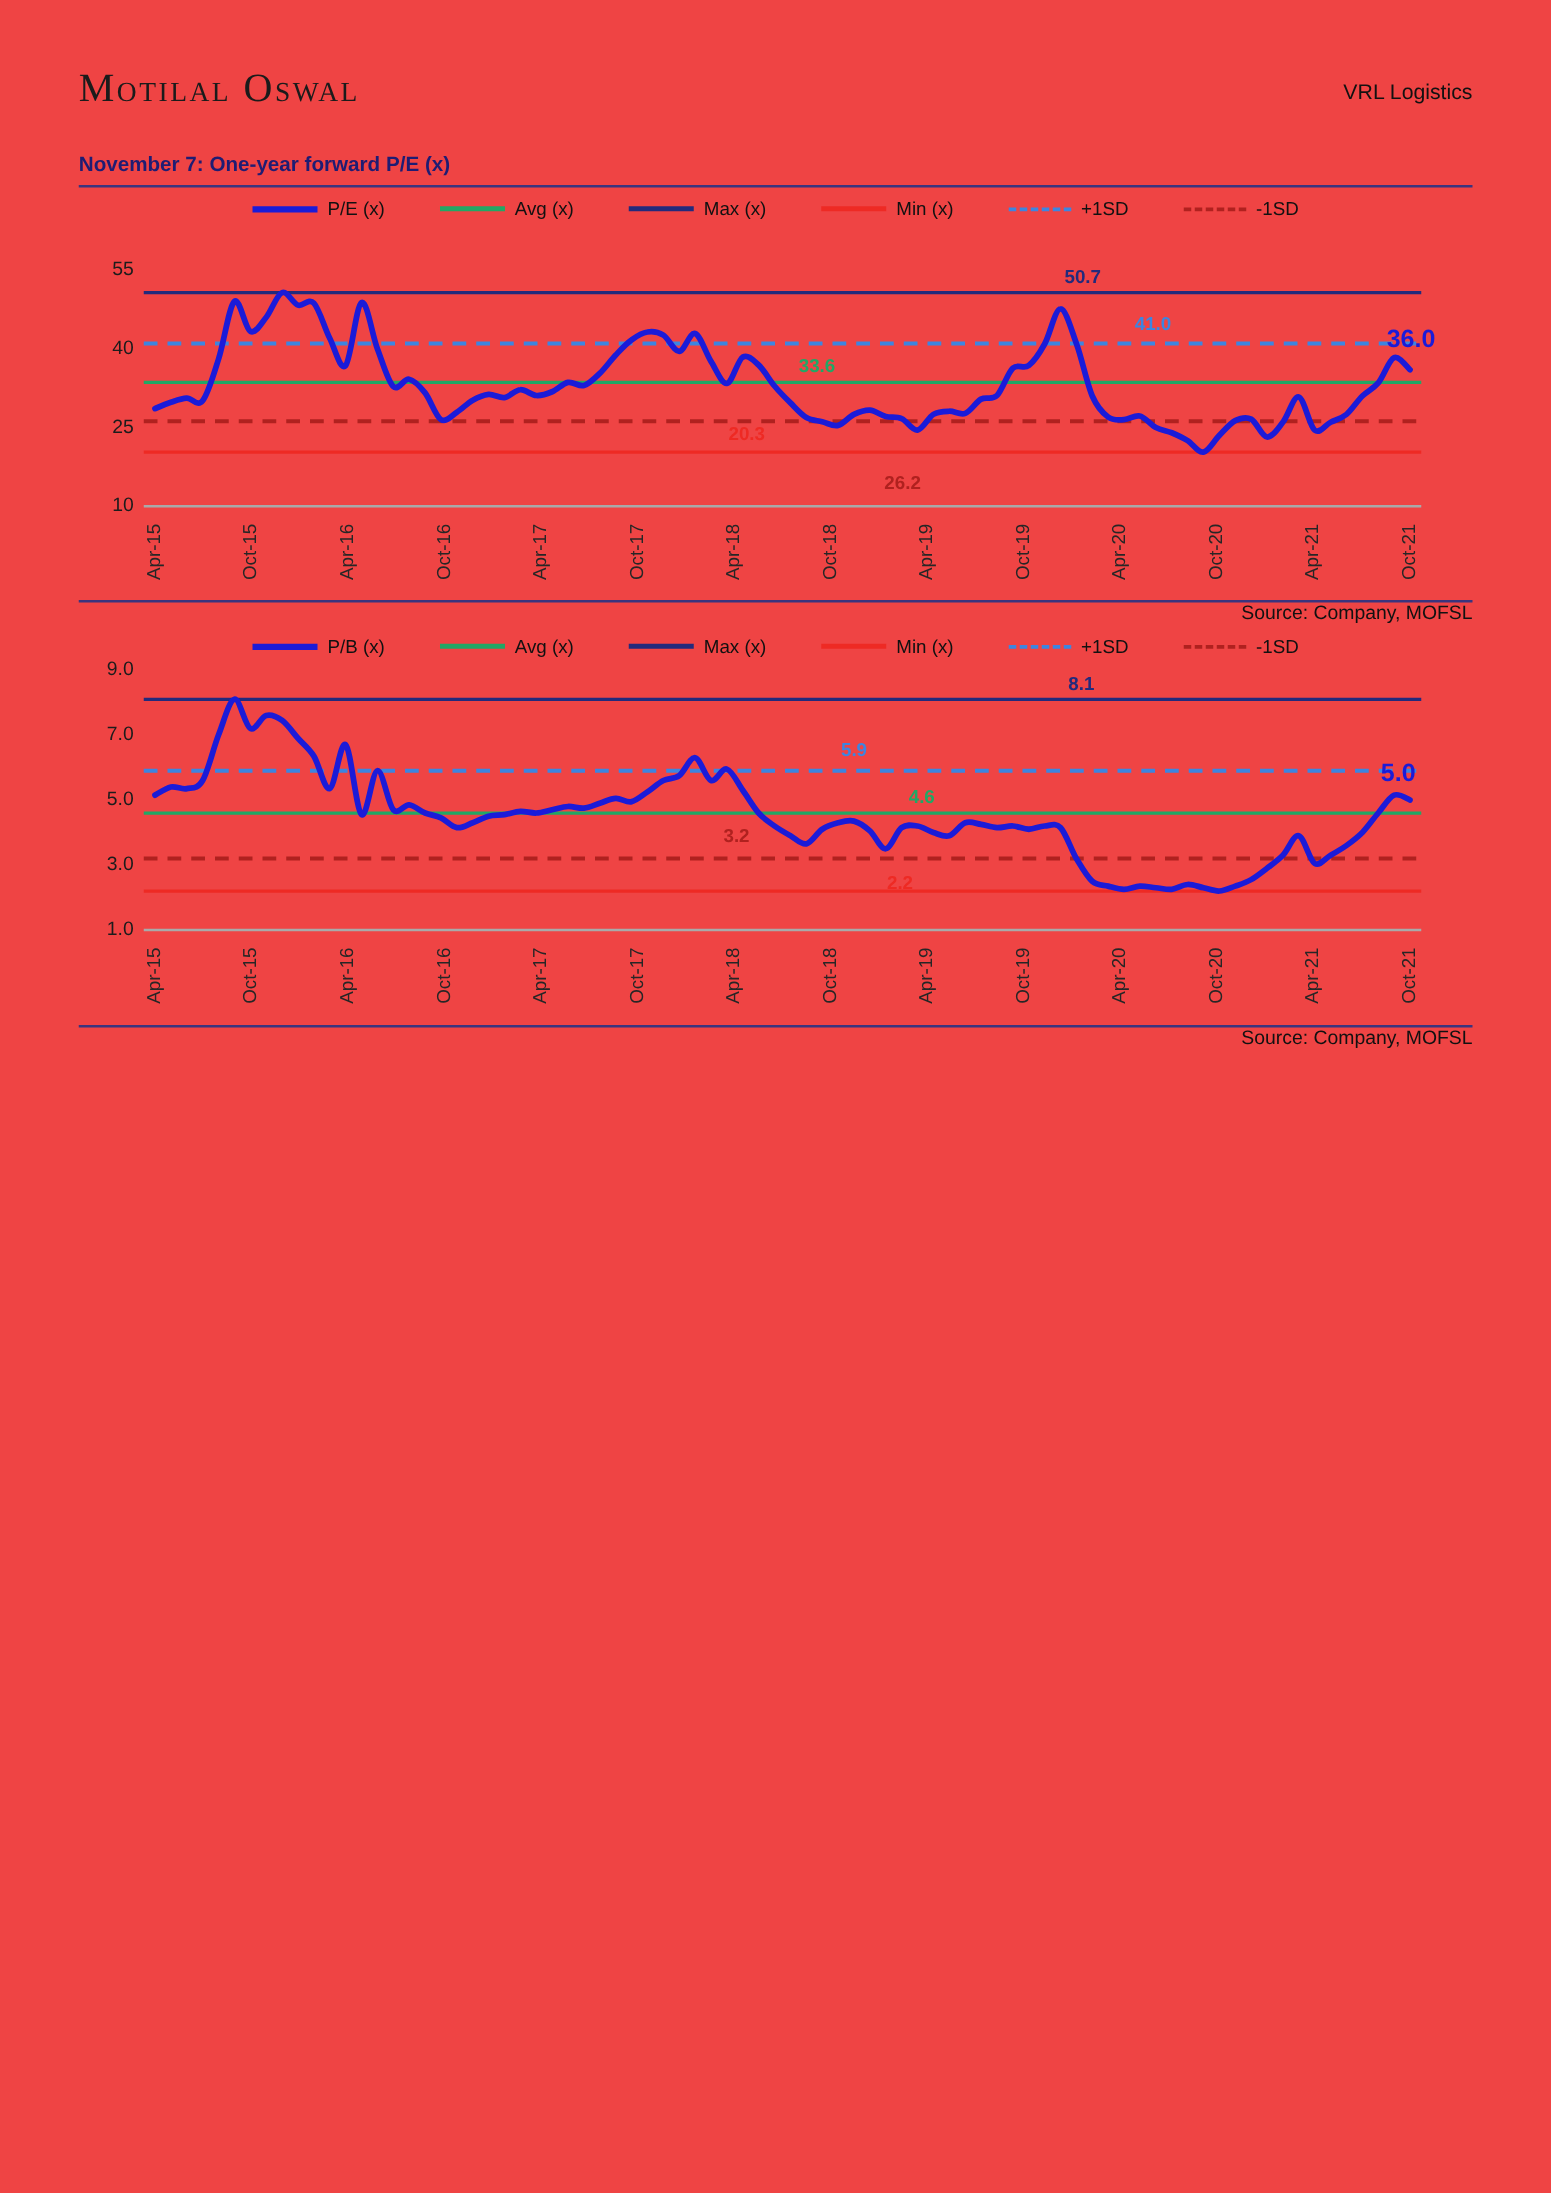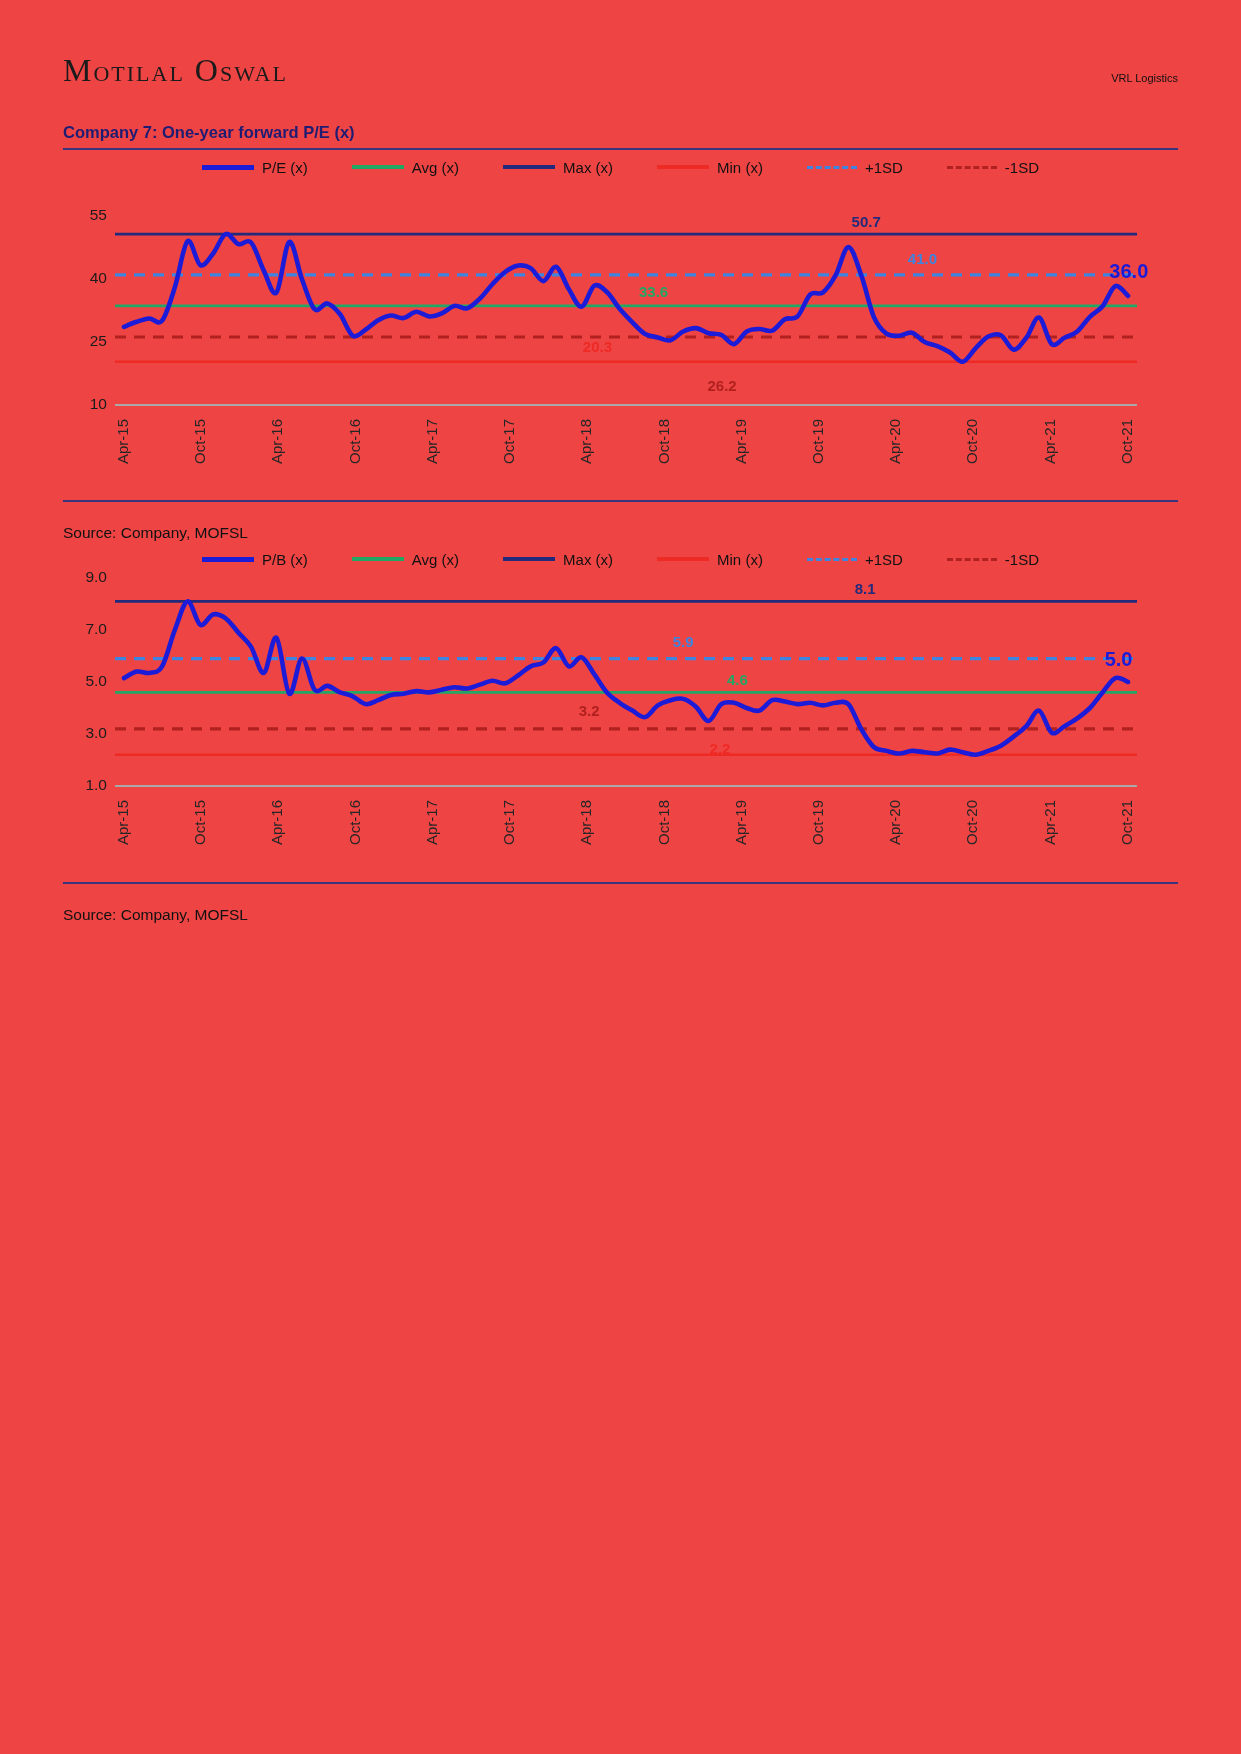--- a/index.html
+++ b/index.html
@@ -2,48 +2,48 @@
 <html><head>
 <meta charset="utf-8">
 <style>
   html,body{margin:0;padding:0;background:#ffffff;}
   .page{position:relative;width:1241px;height:1754px;background:#ef4444;
         font-family:"Liberation Sans",sans-serif;color:#1a1a1a;overflow:hidden;}
   .content{position:absolute;left:63px;top:0;width:1115px;}
   .hdr{display:flex;justify-content:space-between;align-items:flex-end;margin-top:54px;}
   .brand{font-family:"Liberation Serif",serif;font-variant:small-caps;font-size:32px;
          letter-spacing:2px;color:#1b1b1b;line-height:1;font-weight:400;}
-  .product{font-size:11px;color:#111;padding-bottom:2px;}
+  .product{font-size:17px;color:#111;padding-bottom:2px;}
   .ex-title{font-size:16.5px;font-weight:bold;color:#1f1c73;margin:36px 0 0 0;
             border-bottom:2px solid #3a347e;padding-bottom:5px;line-height:1.25;}
   .legend{display:flex;justify-content:center;align-items:center;gap:44px;
           margin-top:9px;font-size:15px;color:#111;}
   .leg-item{display:inline-flex;align-items:center;white-space:nowrap;}
   .leg-sample{display:inline-block;width:52px;margin-right:8px;}
   .leg-sample.dashed{width:50px;height:0;border-top-style:dashed;border-top-width:3.5px;}
   .chart-svg{display:block;margin-top:2px;}
-  .src{font-size:15.5px;text-align:left;color:#111;border-top:2px solid #3a347e;
-       padding-top:22px;margin-top:20px;}
+  .src{font-size:15.5px;text-align:right;color:#111;border-top:2px solid #3a347e;
+       padding-top:0;margin-top:0;}
   .footer{position:absolute;left:63px;top:1681px;width:1115px;
           border-top:3px solid #4a4a4a;display:flex;justify-content:space-between;
           padding-top:7px;font-size:16px;color:#111;}
   svg text{font-family:"Liberation Sans",sans-serif;}
 </style>
 </head>
 <body>
 
 <div class="page">
   <div class="content">
 
     <div class="hdr">
       <div class="brand">Motilal Oswal</div>
       <div class="product">VRL Logistics</div>
     </div>
 
-    <h2 class="ex-title">Company 7: One-year forward P/E (x)</h2>
+    <h2 class="ex-title">November 7: One-year forward P/E (x)</h2>
     <div>
         <div class="legend">
           <span class="leg-item">
             <span class="leg-sample" style="background: rgb(27, 27, 216); height: 5px;"></span>
             <span>P/E (x)</span>
           </span>
           <span class="leg-item">
             <span class="leg-sample" style="background: rgb(34, 167, 101); height: 3.5px;"></span>
             <span>Avg (x)</span>
           </span>

